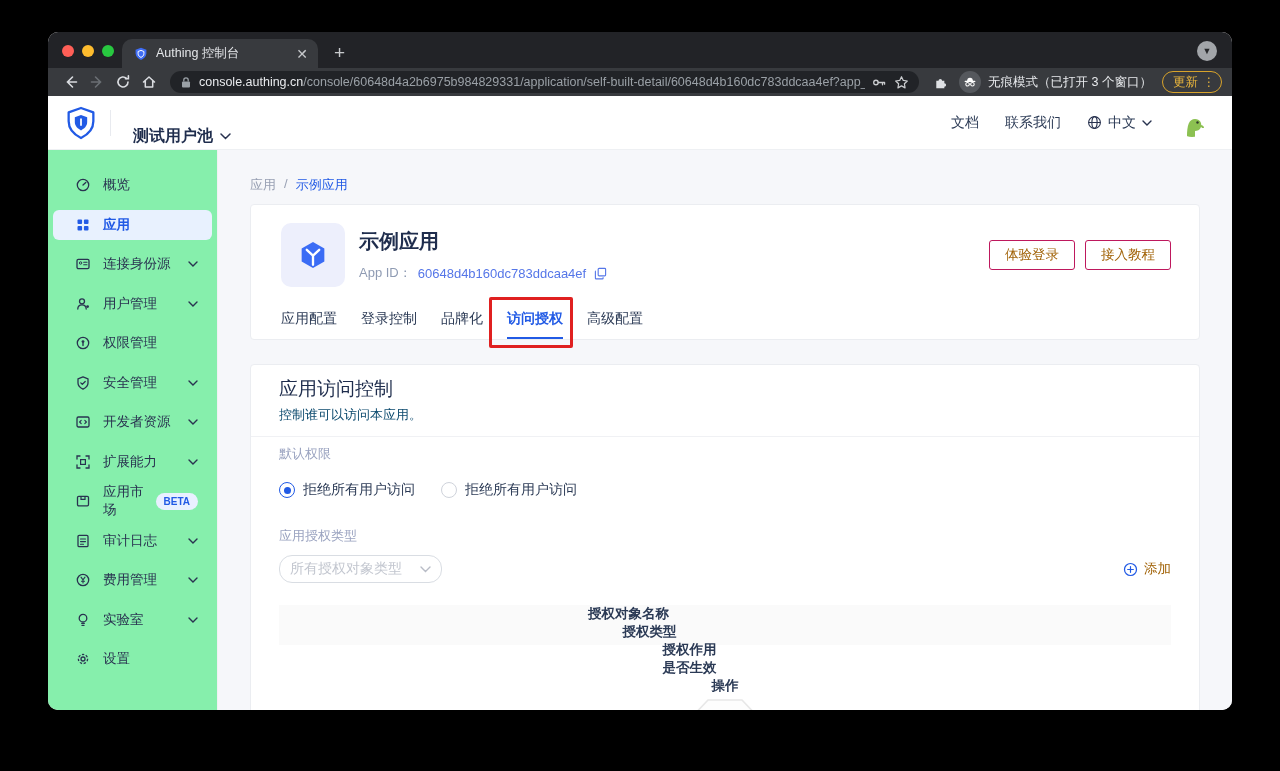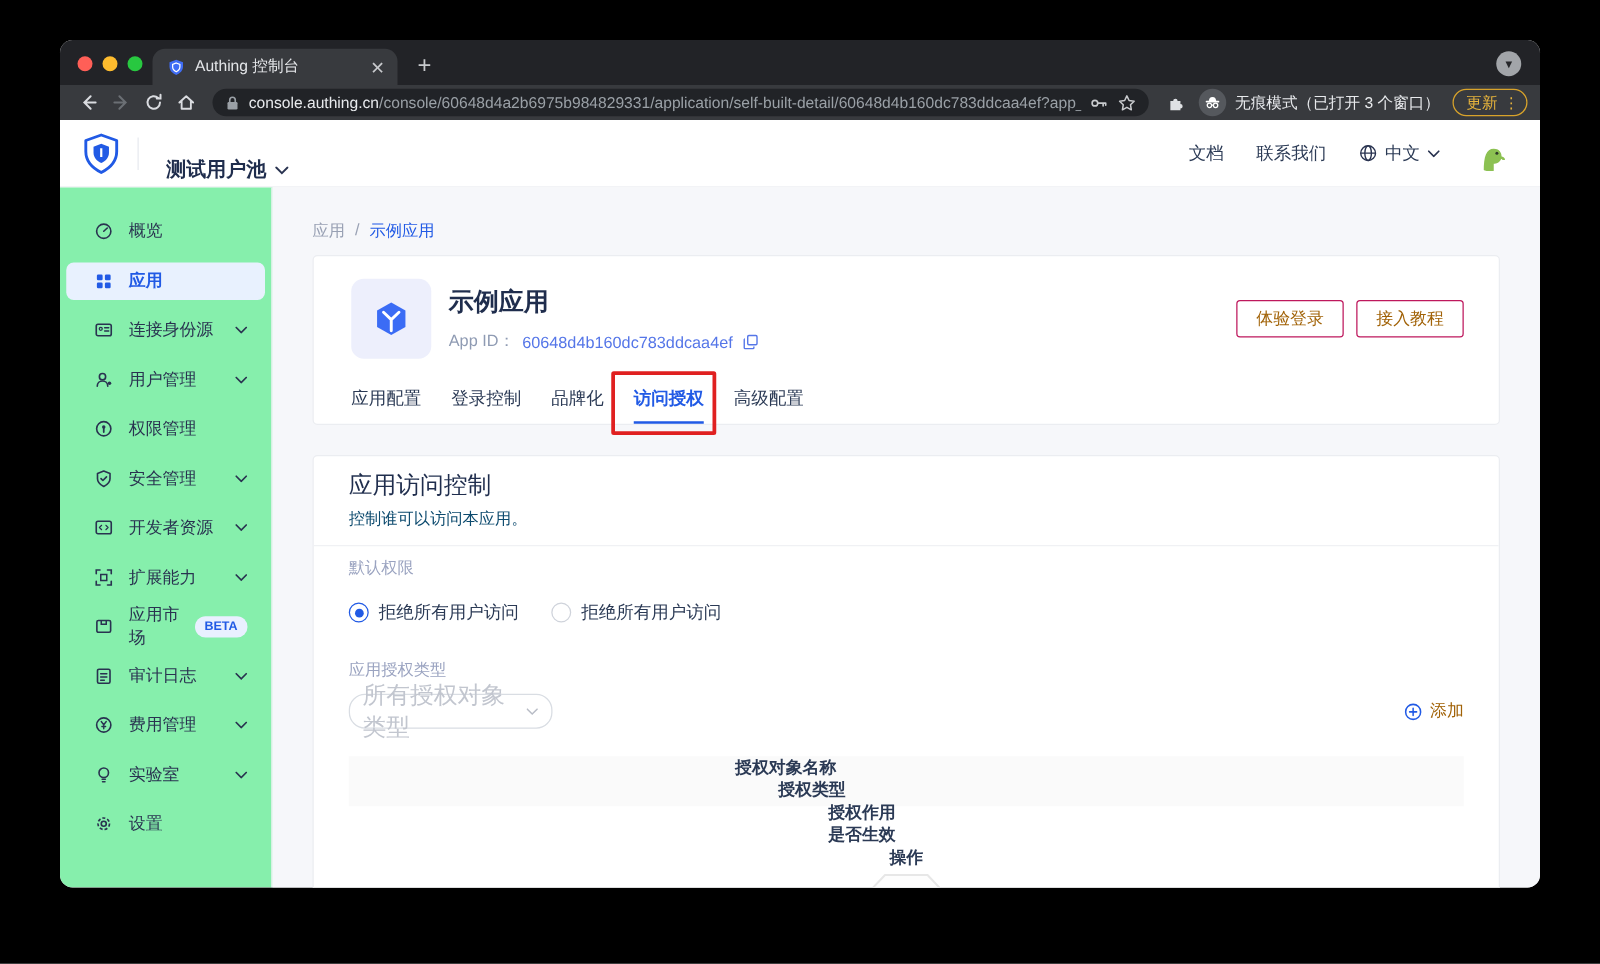--- a/index.html
+++ b/index.html
@@ -71,21 +71,21 @@
   .sec-title { padding-top:13px; font-size:19px; font-weight:400; color:#1f2d4d; line-height:22px; }
   .sec-sub { font-size:13px; color:#0c4a6e; margin-top:6px; line-height:18px; }
   .divider { height:1px; background:#f0f1f4; margin:12px -28px 0; }
   .lbl { margin-top:8px; font-size:13px; color:#9aa3c0; }
   .radios { margin-top:18px; display:flex; align-items:center; gap:26px; }
   .radio { display:flex; align-items:center; gap:8px; font-size:14px; color:#2b3a55; }
   .rad { width:16px; height:16px; border-radius:50%; border:1.5px solid #cfd3db; background:#fff; display:flex; align-items:center; justify-content:center; }
   .rad.sel { border-color:#215ae5; }
   .rad .dot { width:7px; height:7px; border-radius:50%; background:#215ae5; }
   .auth-row { margin-top:10px; display:flex; align-items:center; justify-content:space-between; }
-  .select { width:163px; height:28px; border:1px solid #d9dde3; border-radius:13px; background:#fff; display:flex; align-items:center; justify-content:space-between; padding:0 10px; font-size:19px; color:#c2c6cf; }
+  .select { width:163px; height:28px; border:1px solid #d9dde3; border-radius:13px; background:#fff; display:flex; align-items:center; justify-content:space-between; padding:0 10px; font-size:14px; color:#c2c6cf; }
   .add { color:#a16207; font-size:13.5px; display:flex; align-items:center; gap:6px; }
   .thead { margin-top:22px; height:40px; background:#fafafa; display:flex; align-items:center; padding:0 16px; font-size:13.5px; font-weight:700; color:#2b3a55;flex-direction:column; }
   .th1{width:274px}.th2{width:205px}.th3{width:125px}.th4{width:125px}.th5{flex:1}
   .emptybox { position:absolute; left:50%; top:326px; transform:translateX(-50%); }
 </style>
 </head>
 <body>
 
 <div class="window">
 

